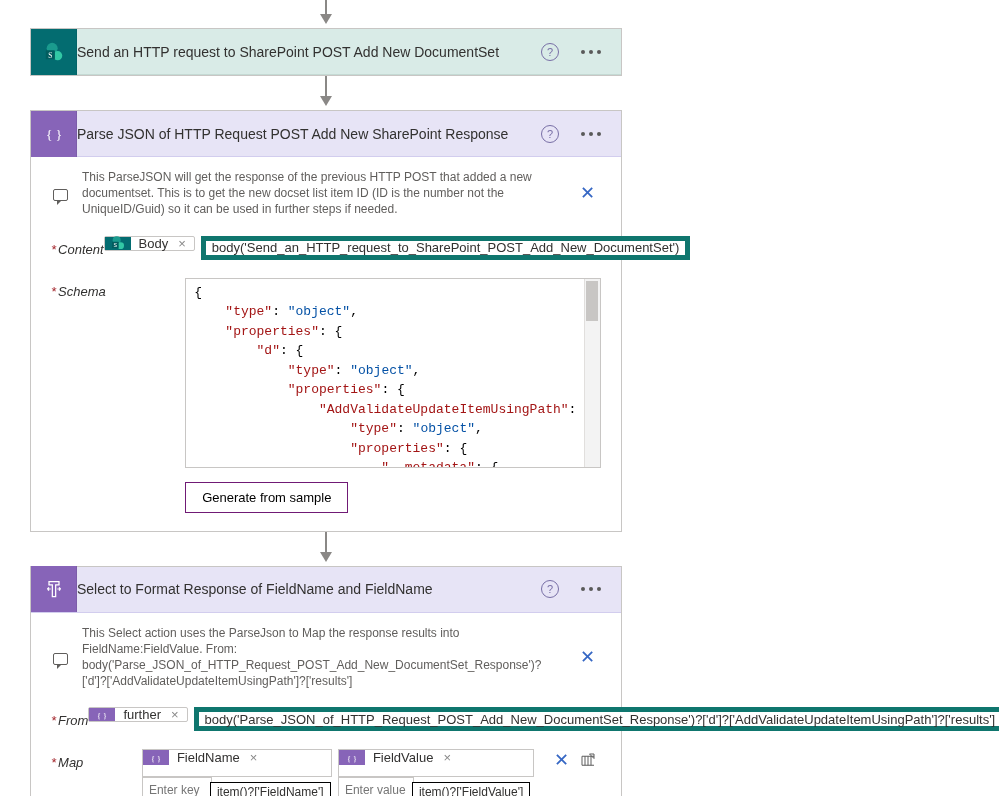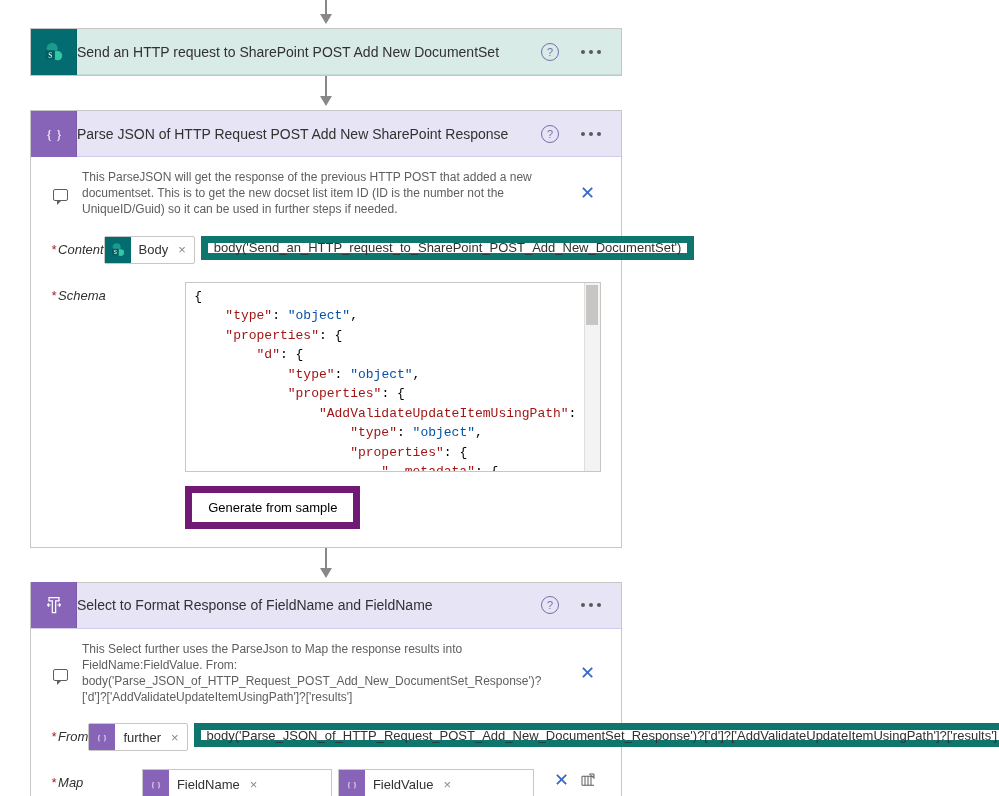--- a/index.html
+++ b/index.html
@@ -59,42 +59,42 @@
   .comment-close { color:#3667c4; font-size:18px; padding:0 6px 0 14px; cursor:pointer; }
 
   .field-row { display:flex; margin-top:18px; }
   .field-label { width:148px; padding-top:6px; font-size:13px;font-style:italic; }
   .req:before { content:"*"; color:#a4262c; margin-right:2px; }
   .field-val { flex:1; }
 
   .token-line { display:flex; align-items:stretch; }
   .token {
     display:inline-flex; align-items:center; background:#fff; border:1px solid #c8c6c4;
-    border-radius:2px; height:28px;justify-content:flex-end;
+    border-radius:2px; height:15px;justify-content:flex-end;
   }
   .token-icon-sp { width:26px; height:100%; background:#036c70; display:flex; align-items:center; justify-content:center; }
   .token-icon-pa { width:26px; height:100%; background:#8764b8; display:flex; align-items:center; justify-content:center; }
   .token-lbl { padding:0 8px 0 8px; }
   .token-x { padding:0 8px 0 2px; color:#888; }
   .formula-box {
-    border:7px solid #0f766e; background:#fff; height:24px; margin-left:6px;
+    border:5px solid #0f766e; background:#fff; height:24px; margin-left:6px;
     font-size:13px; display:flex; align-items:center; padding:0 6px; white-space:nowrap;
   }
 
   .code-area {
     border:1px solid #c8c6c4; background:#fff; font-family:"Consolas","Courier New",monospace;
     font-size:13px; line-height:1.5; padding:4px 8px; height:190px; overflow:hidden; white-space:pre;
     position:relative;
   }
   .k { color:#a31515; } .v { color:#0451a5; } .p { color:#000; }
   .sbar { position:absolute; right:0; top:0; bottom:0; width:16px; background:#f3f3f3; border-left:1px solid #e1dfdd;}
   .sthumb { position:absolute; right:2px; top:2px; width:12px; height:40px; background:#c8c6c4; }
 
   .gen-btn {
-    margin-top:14px; border:7px solid #701a75; background:#fff; padding:7px 16px;
+    margin-top:14px; border:1px solid #701a75; background:#fff; padding:7px 16px;
     font-size:13px; cursor:pointer;
   }
 
   .map-col { display:flex; align-items:flex-start; }
   .map-pair { display:flex; flex-direction:column; }
   .map-token-row { display:flex; align-items:center; position:relative; }
   .keybox { border:1px solid #c8c6c4; height:26px; font-size:12px; padding:0 6px; color:#888; background:#fff; }
   .formula-float { border:1px solid #000; background:#fff; font-size:12px; padding:2px 6px; margin-left:-2px; margin-top:4px; white-space:nowrap; }
   .map-actions { display:flex; align-items:center; padding-left:14px; }
   .mx { color:#3667c4; font-size:18px; padding:0 6px; }
@@ -225,21 +225,21 @@
       <div class="hdr-help">?</div>
       <div class="more-btn">
           <span class="more-dots"></span>
           <span class="more-dots"></span>
           <span class="more-dots"></span>
         </div>
     </div>
     <div class="card-body" style="overflow:visible">
       <div class="comment-row">
         <div class="comment-icon"></div>
-        <div class="comment-text">This Select further uses the ParseJson to Map the response results into FieldName:FieldValue. From: body('Parse_JSON_of_HTTP_Request_POST_Add_New_DocumentSet_Response')?['d']?['AddValidateUpdateItemUsingPath']?['results']</div>
+        <div class="comment-text">This Select action uses the ParseJson to Map the response results into FieldName:FieldValue. From: body('Parse_JSON_of_HTTP_Request_POST_Add_New_DocumentSet_Response')?['d']?['AddValidateUpdateItemUsingPath']?['results']</div>
         <div class="comment-close">✕</div>
       </div>
 
       <div class="field-row" style="overflow:visible">
         <div class="field-label req">From</div>
         <div class="field-val" style="overflow:visible">
           <div class="token-line" style="overflow:visible">
             <div class="token">
               <div class="token-icon-pa">
                 <svg width="14" height="14" viewBox="0 0 24 24">

